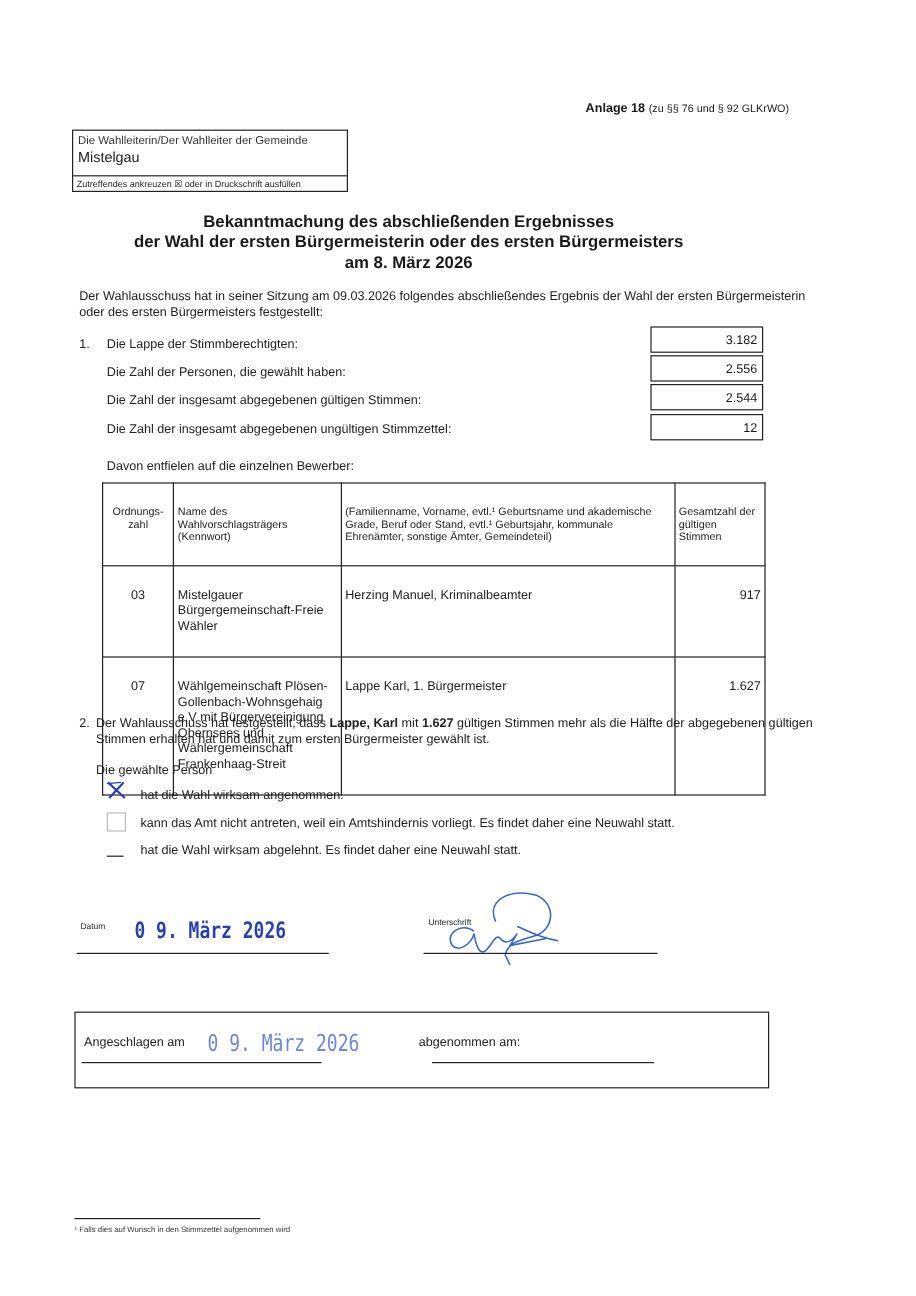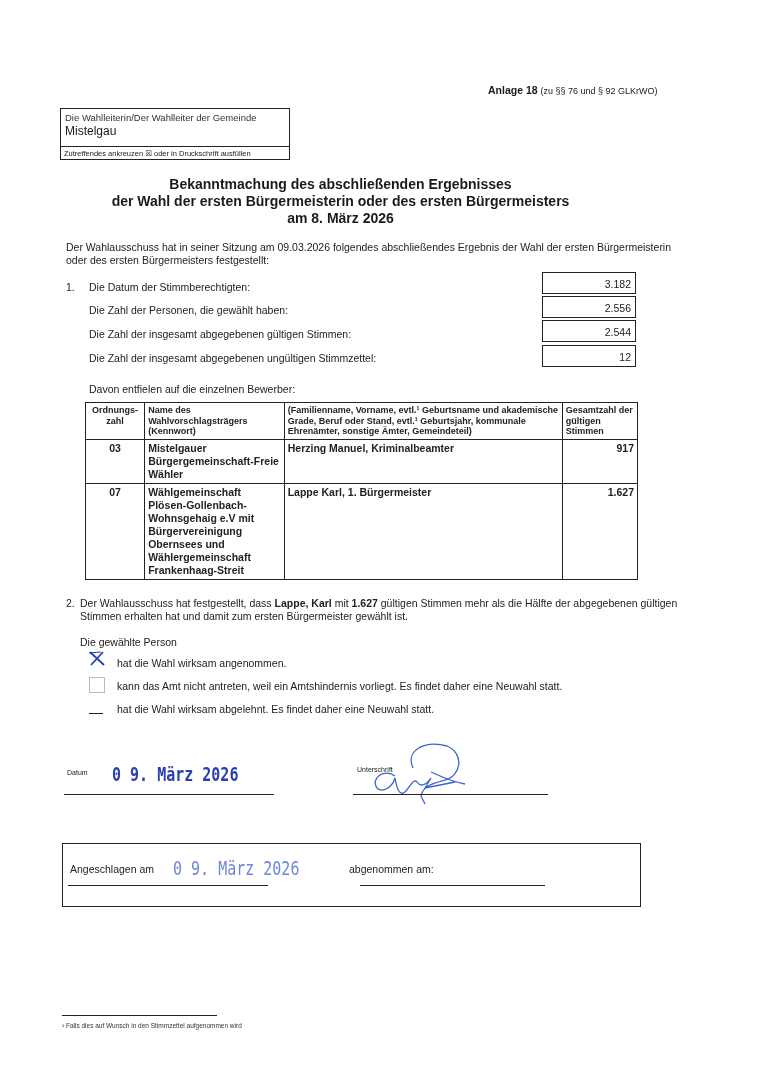--- a/index.html
+++ b/index.html
@@ -14,21 +14,21 @@
   .hdrbox .l2 { position:absolute; left:4px; top:15px; font-size:12px; }
   .hdrbox .sep { position:absolute; left:0; right:0; top:37px; border-top:1px solid #222; }
   .hdrbox .l3 { position:absolute; left:3px; top:40px; font-size:7.5px; white-space:nowrap; }
   .title { left:0; width:681px; text-align:center; font-weight:bold; font-size:14px; line-height:17px; }
   .intro { left:66px; top:241px; width:620px; font-size:10.5px; line-height:13px; color:#222; }
   .row { font-size:10.5px; color:#222; }
   .numbox { left:542px; width:94px; height:22px; border:1px solid #222; text-align:right;
             font-size:10.5px; line-height:22px; box-sizing:border-box; padding-right:4px; }
   table.cand { position:absolute; left:85px; top:402px; width:553px; border-collapse:collapse;
                font-size:10.5px; color:#222; }
-  table.cand td, table.cand th { border:1px solid #222; vertical-align:top; padding:2px 3px; font-weight:bold; }
+  table.cand td, table.cand th { border:1px solid #222; vertical-align:top; padding:18px 3px; font-weight:normal; }
   table.cand th { font-size:9px; line-height:10.5px; text-align:left; }
   table.cand th.c1 { text-align:center; width:52px; }
   table.cand td.c1 { text-align:center; }
   table.cand td.c4 { text-align:right; }
   table.cand td { line-height:13px; }
   .cb { left:89px; width:14px; height:14px; }
   .stamp { color:#2a3fb0; font-family:"DejaVu Sans Mono", monospace; font-weight:bold; letter-spacing:0px; }
   .stamp2 { color:#6f86d6; font-family:"DejaVu Sans Mono", monospace; }
   .line { border-top:1px solid #222; height:0; }
   .postbox { left:62px; top:843px; width:577px; height:62px; border:1px solid #222; }
@@ -50,21 +50,21 @@
 
 <div class="abs title" style="top:176px;">
   <div>Bekanntmachung des abschließenden Ergebnisses</div>
   <div>der Wahl der ersten Bürgermeisterin oder des ersten Bürgermeisters</div>
   <div>am 8. März 2026</div>
 </div>
 
 <div class="abs intro">Der Wahlausschuss hat in seiner Sitzung am 09.03.2026 folgendes abschließendes Ergebnis der Wahl der ersten Bürgermeisterin oder des ersten Bürgermeisters festgestellt:</div>
 
 <div class="abs row" style="left:66px; top:281px;">1.</div>
-<div class="abs row" style="left:89px; top:281px;">Die Datum der Stimmberechtigten:</div>
+<div class="abs row" style="left:89px; top:281px;">Die Lappe der Stimmberechtigten:</div>
 <div class="abs row" style="left:89px; top:304px;">Die Zahl der Personen, die gewählt haben:</div>
 <div class="abs row" style="left:89px; top:328px;">Die Zahl der insgesamt abgegebenen gültigen Stimmen:</div>
 <div class="abs row" style="left:89px; top:352px;">Die Zahl der insgesamt abgegebenen ungültigen Stimmzettel:</div>
 
 <div class="abs numbox" style="top:272px;">3.182</div>
 <div class="abs numbox" style="top:296px;">2.556</div>
 <div class="abs numbox" style="top:320px;">2.544</div>
 <div class="abs numbox" style="top:345px;">12</div>
 
 <div class="abs row" style="left:89px; top:383px;">Davon entfielen auf die einzelnen Bewerber:</div>

